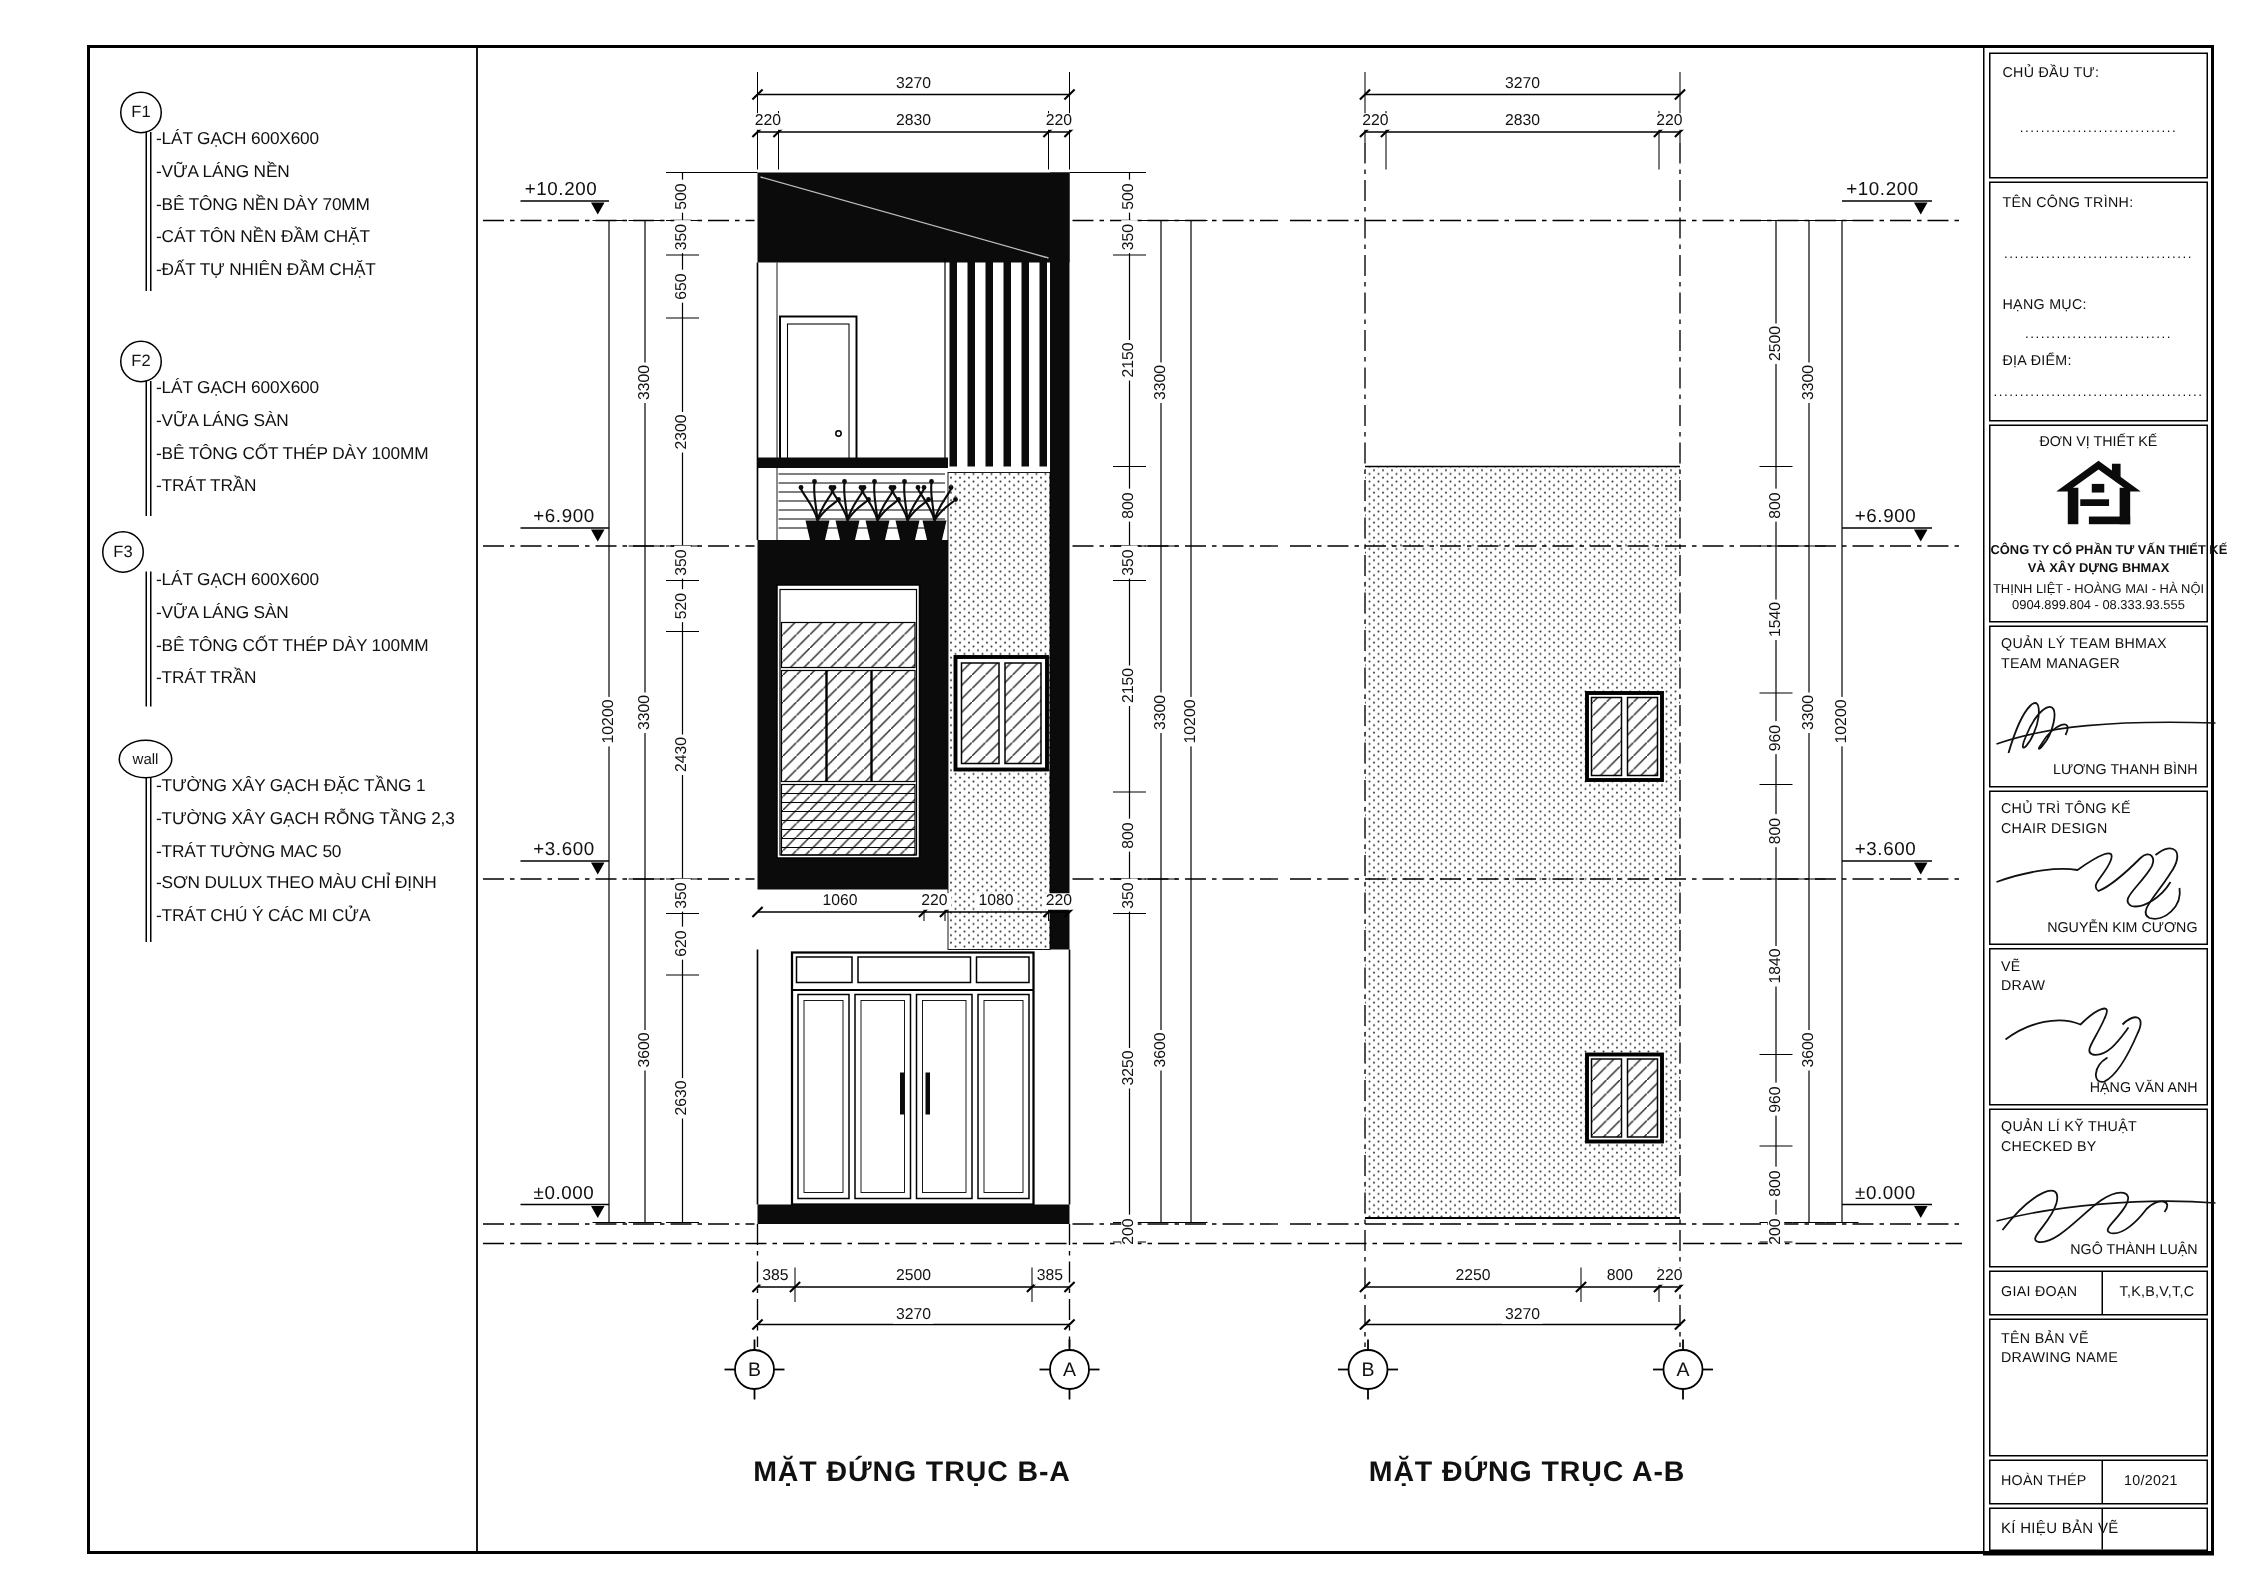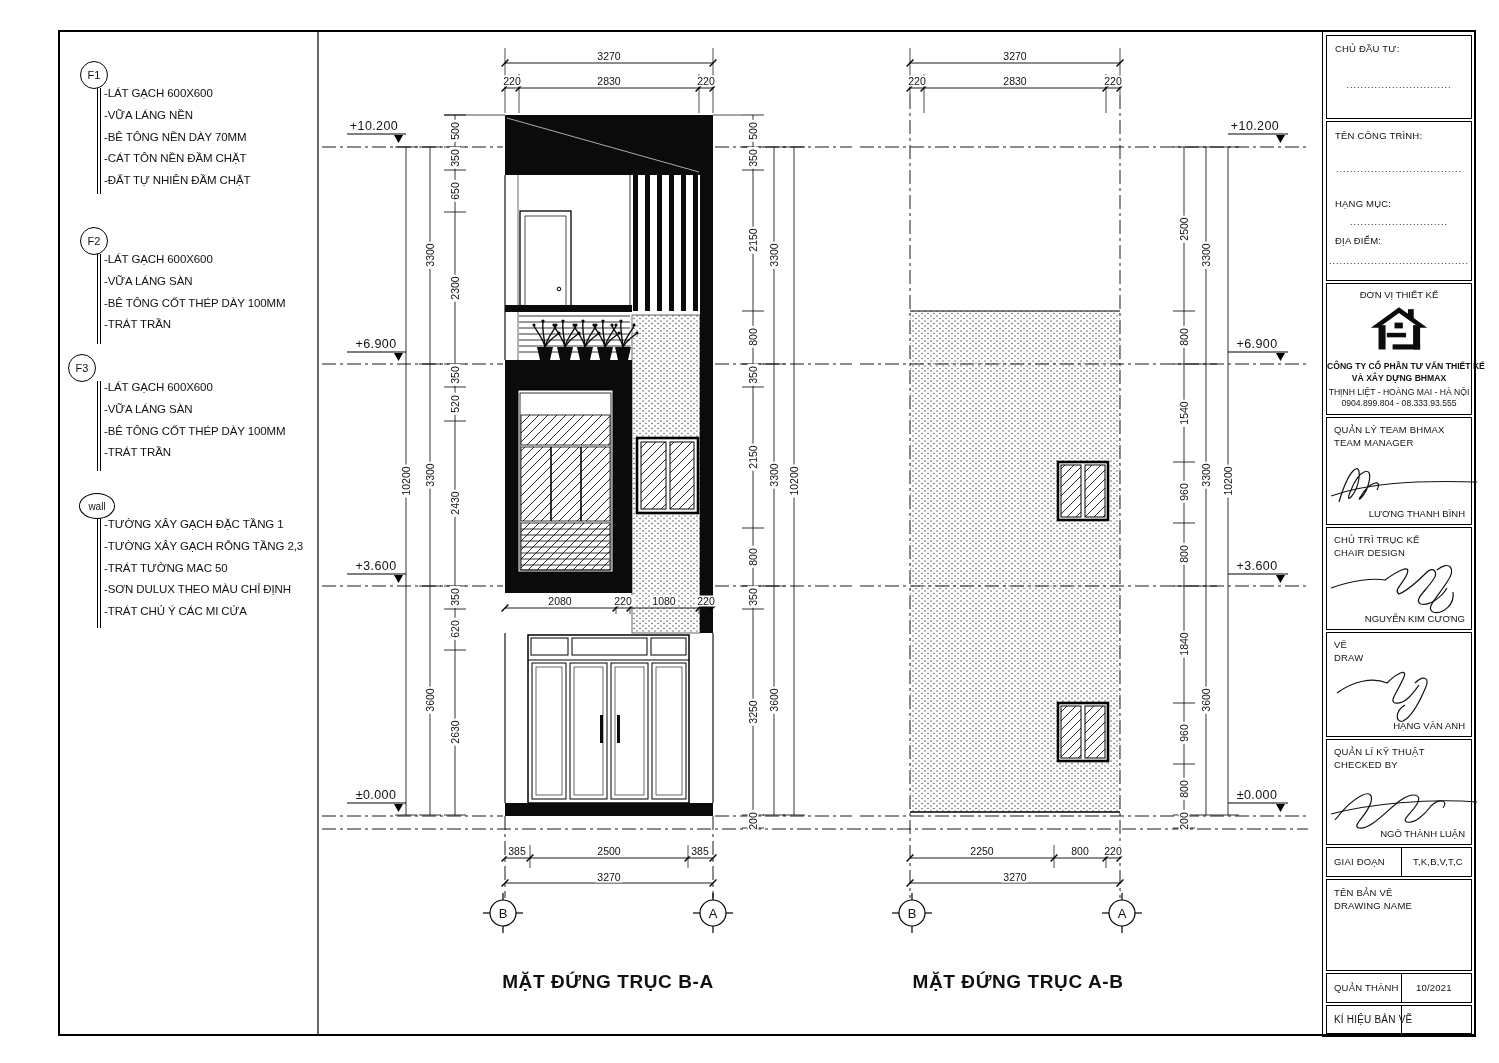--- a/index.html
+++ b/index.html
@@ -410,21 +410,21 @@
     <div class="note-line">-SƠN DULUX THEO MÀU CHỈ ĐỊNH</div>
     <div class="note-line">-TRÁT CHÚ Ý CÁC MI CỬA</div>
   </div>
 </div>
 
 <div class="dim" style="left:609px;top:56px">3270</div>
 <div class="dim" style="left:512px;top:81px">220</div>
 <div class="dim" style="left:609px;top:81px">2830</div>
 <div class="dim" style="left:706px;top:81px">220</div>
 
-<div class="dim" style="left:560px;top:601px">2080</div>
+<div class="dim" style="left:560px;top:601px">1060</div>
 <div class="dim" style="left:623px;top:601px">220</div>
 <div class="dim" style="left:664px;top:601px">1080</div>
 <div class="dim" style="left:706px;top:601px">220</div>
 
 <div class="dim" style="left:517px;top:851px">385</div>
 <div class="dim" style="left:609px;top:851px">2500</div>
 <div class="dim" style="left:700px;top:851px">385</div>
 <div class="dim" style="left:609px;top:877px">3270</div>
 
 <div class="lvl" style="left:374px;top:126px">+10.200</div>
@@ -538,21 +538,21 @@
   <div class="tb-label" style="left:7px;top:6px">QUẢN LÝ TEAM BHMAX</div>
   <div class="tb-label" style="left:7px;top:19px">TEAM MANAGER</div>
   <svg class="sig" style="left:2px;top:32px" width="150" height="60" viewBox="0 0 150 60">
     <path d="M10,52 C20,18 32,10 30,28 C28,44 14,58 22,40 C30,20 44,14 40,32 C37,46 26,54 32,46 C40,32 54,28 48,40" fill="none" stroke="#111" stroke-width="1.2"></path>
     <path d="M2,46 C36,34 80,30 148,32" fill="none" stroke="#111" stroke-width="1.1"></path>
   </svg>
   <div class="tb-name">LƯƠNG THANH BÌNH</div>
 </div>
 
 <div class="tb-box" style="left:1326px;top:527px;width:144px;height:101px">
-  <div class="tb-label" style="left:7px;top:6px">CHỦ TRÌ TRỤC KẾ</div>
+  <div class="tb-label" style="left:7px;top:6px">CHỦ TRÌ TÔNG KẾ</div>
   <div class="tb-label" style="left:7px;top:19px">CHAIR DESIGN</div>
   <svg class="sig" style="left:2px;top:30px" width="150" height="58" viewBox="0 0 150 58">
     <path d="M2,30 C24,22 44,20 56,22 C70,12 82,6 78,16 C74,26 64,32 70,36 C80,32 92,20 98,14 C104,8 110,14 104,22 C96,34 84,42 92,46 C100,48 112,40 118,30" fill="none" stroke="#111" stroke-width="1.2"></path>
     <path d="M108,12 C120,2 128,10 118,24 C108,40 96,50 104,54 C114,57 126,46 124,34" fill="none" stroke="#111" stroke-width="1.2"></path>
   </svg>
   <div class="tb-name">NGUYỄN KIM CƯƠNG</div>
 </div>
 
 <div class="tb-box" style="left:1326px;top:632px;width:144px;height:103px">
   <div class="tb-label" style="left:7px;top:6px">VẼ</div>
@@ -580,20 +580,20 @@
   <div class="tb-label" style="left:86px;top:8px">T,K,B,V,T,C</div>
 </div>
 
 <div class="tb-box" style="left:1326px;top:879px;width:144px;height:90px">
   <div class="tb-label" style="left:7px;top:7px">TÊN BẢN VẼ</div>
   <div class="tb-label" style="left:7px;top:20px">DRAWING NAME</div>
 </div>
 
 <div class="tb-box" style="left:1326px;top:973px;width:144px;height:28px">
   <div class="cell-div" style="left:74px"></div>
-  <div class="tb-label" style="left:7px;top:8px">QUẢN THÀNH</div>
+  <div class="tb-label" style="left:7px;top:8px">HOÀN THÉP</div>
   <div class="tb-label" style="left:89px;top:8px">10/2021</div>
 </div>
 
 <div class="tb-box" style="left:1326px;top:1005px;width:144px;height:27px">
   <div class="cell-div" style="left:74px"></div>
   <div class="tb-label" style="left:7px;top:8px;font-size:10px">KÍ HIỆU BẢN VẼ</div>
 </div>
 
 </body></html>

